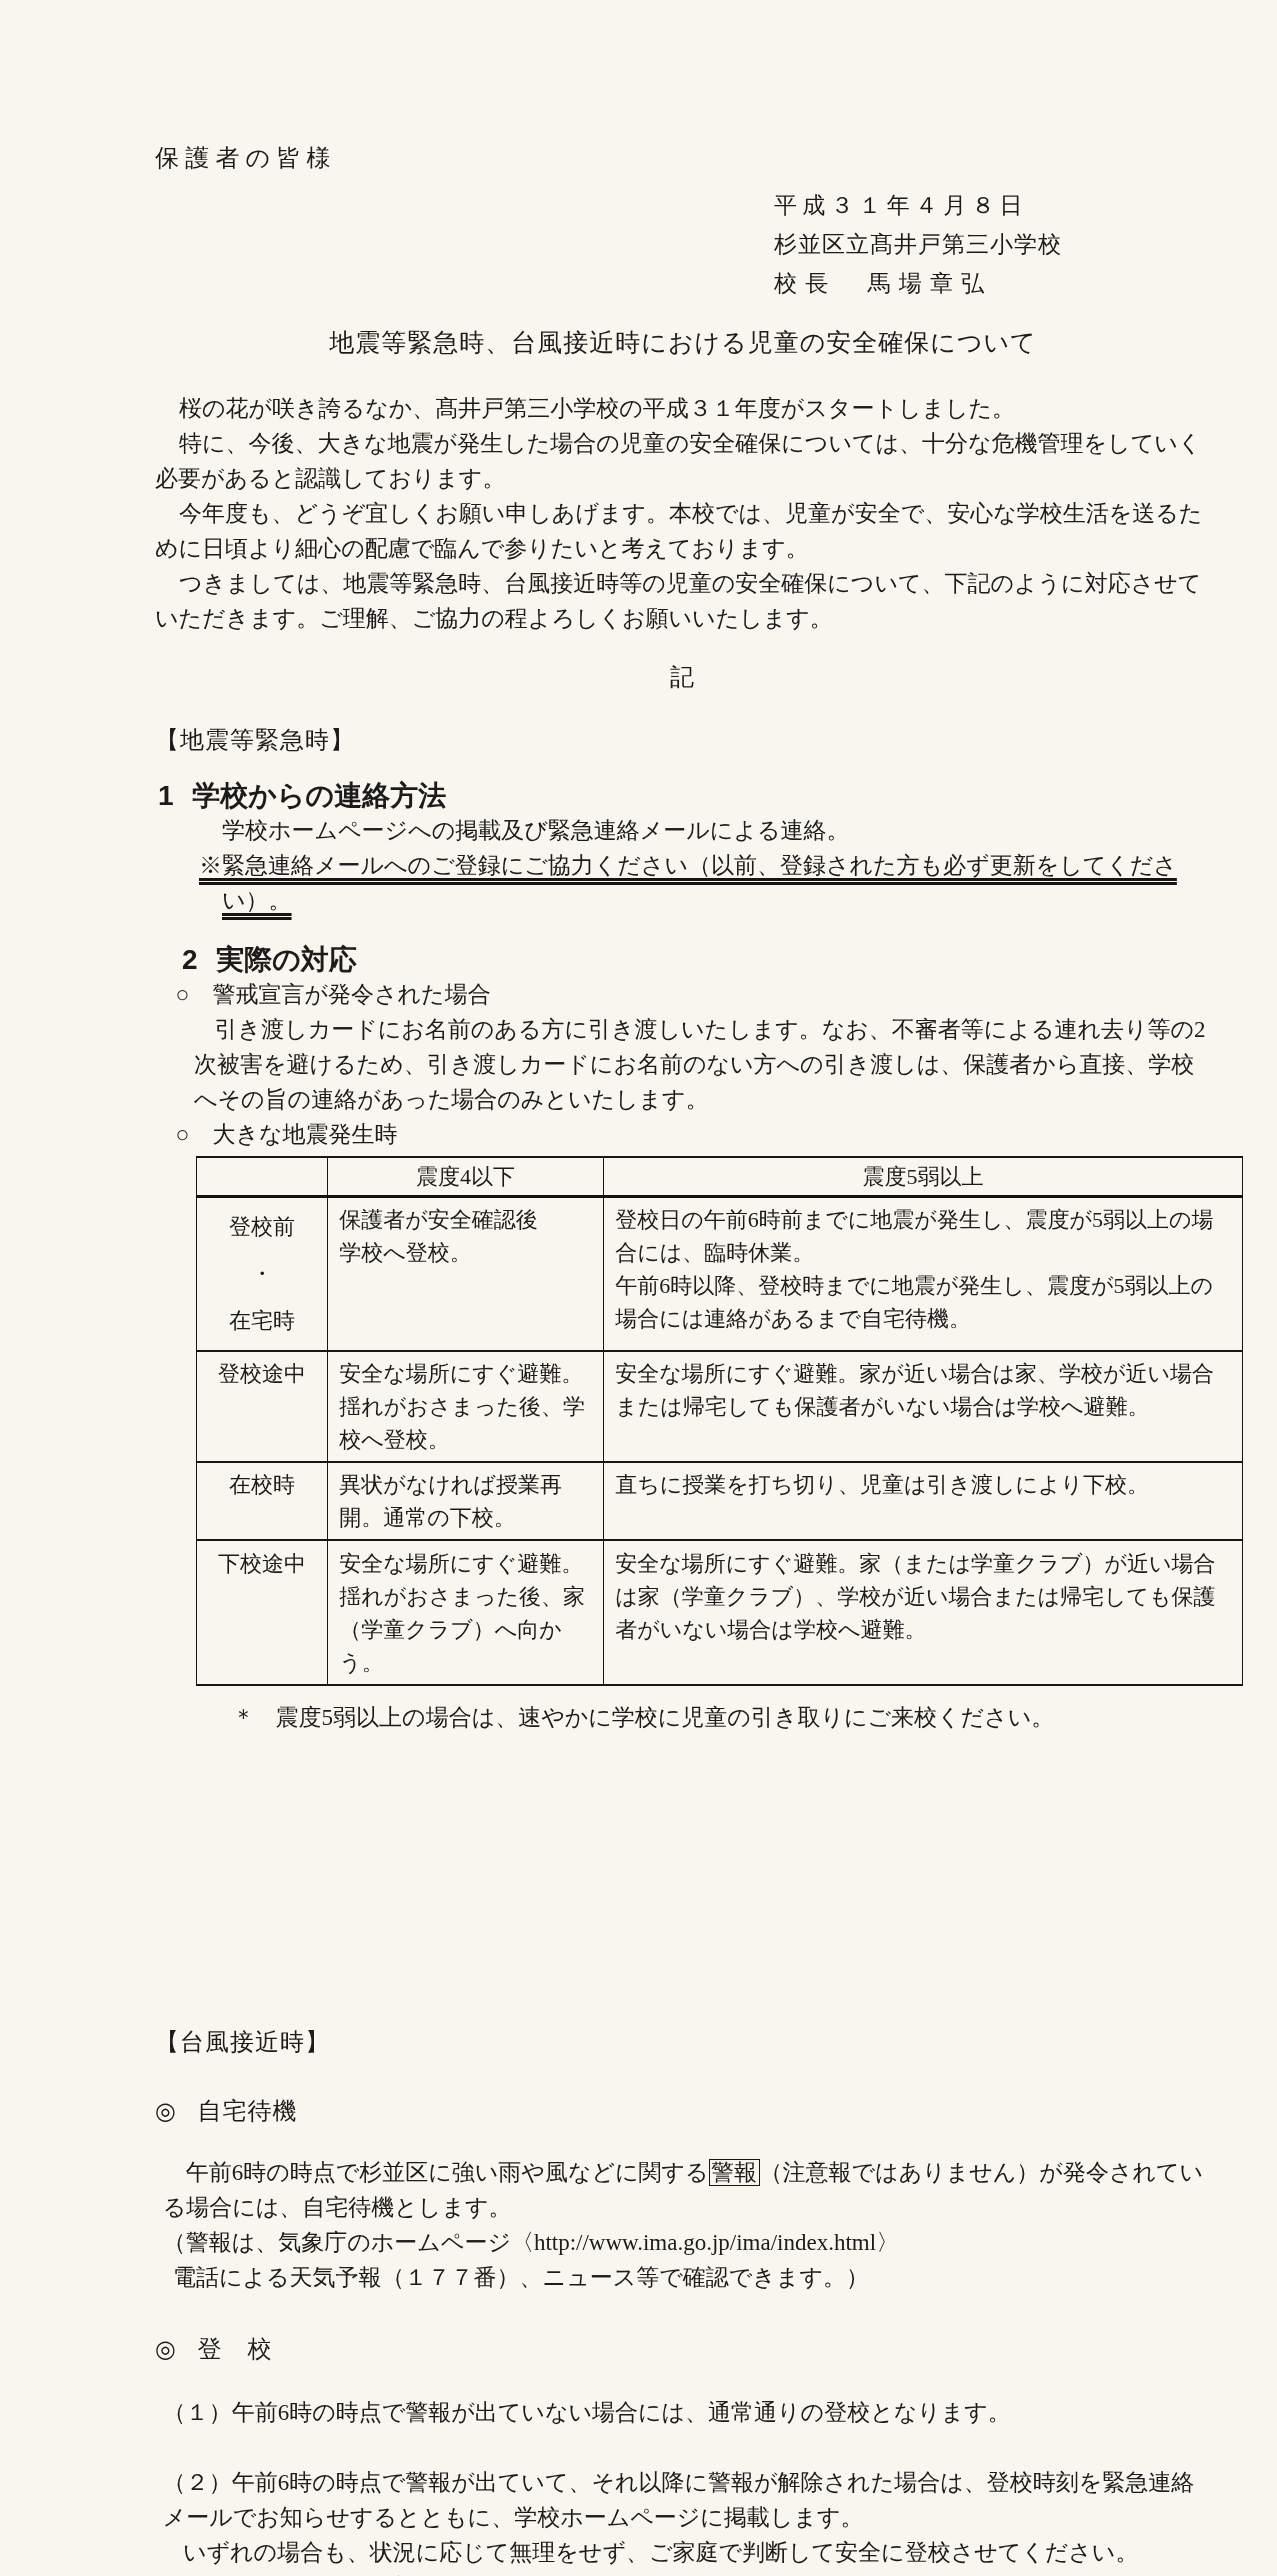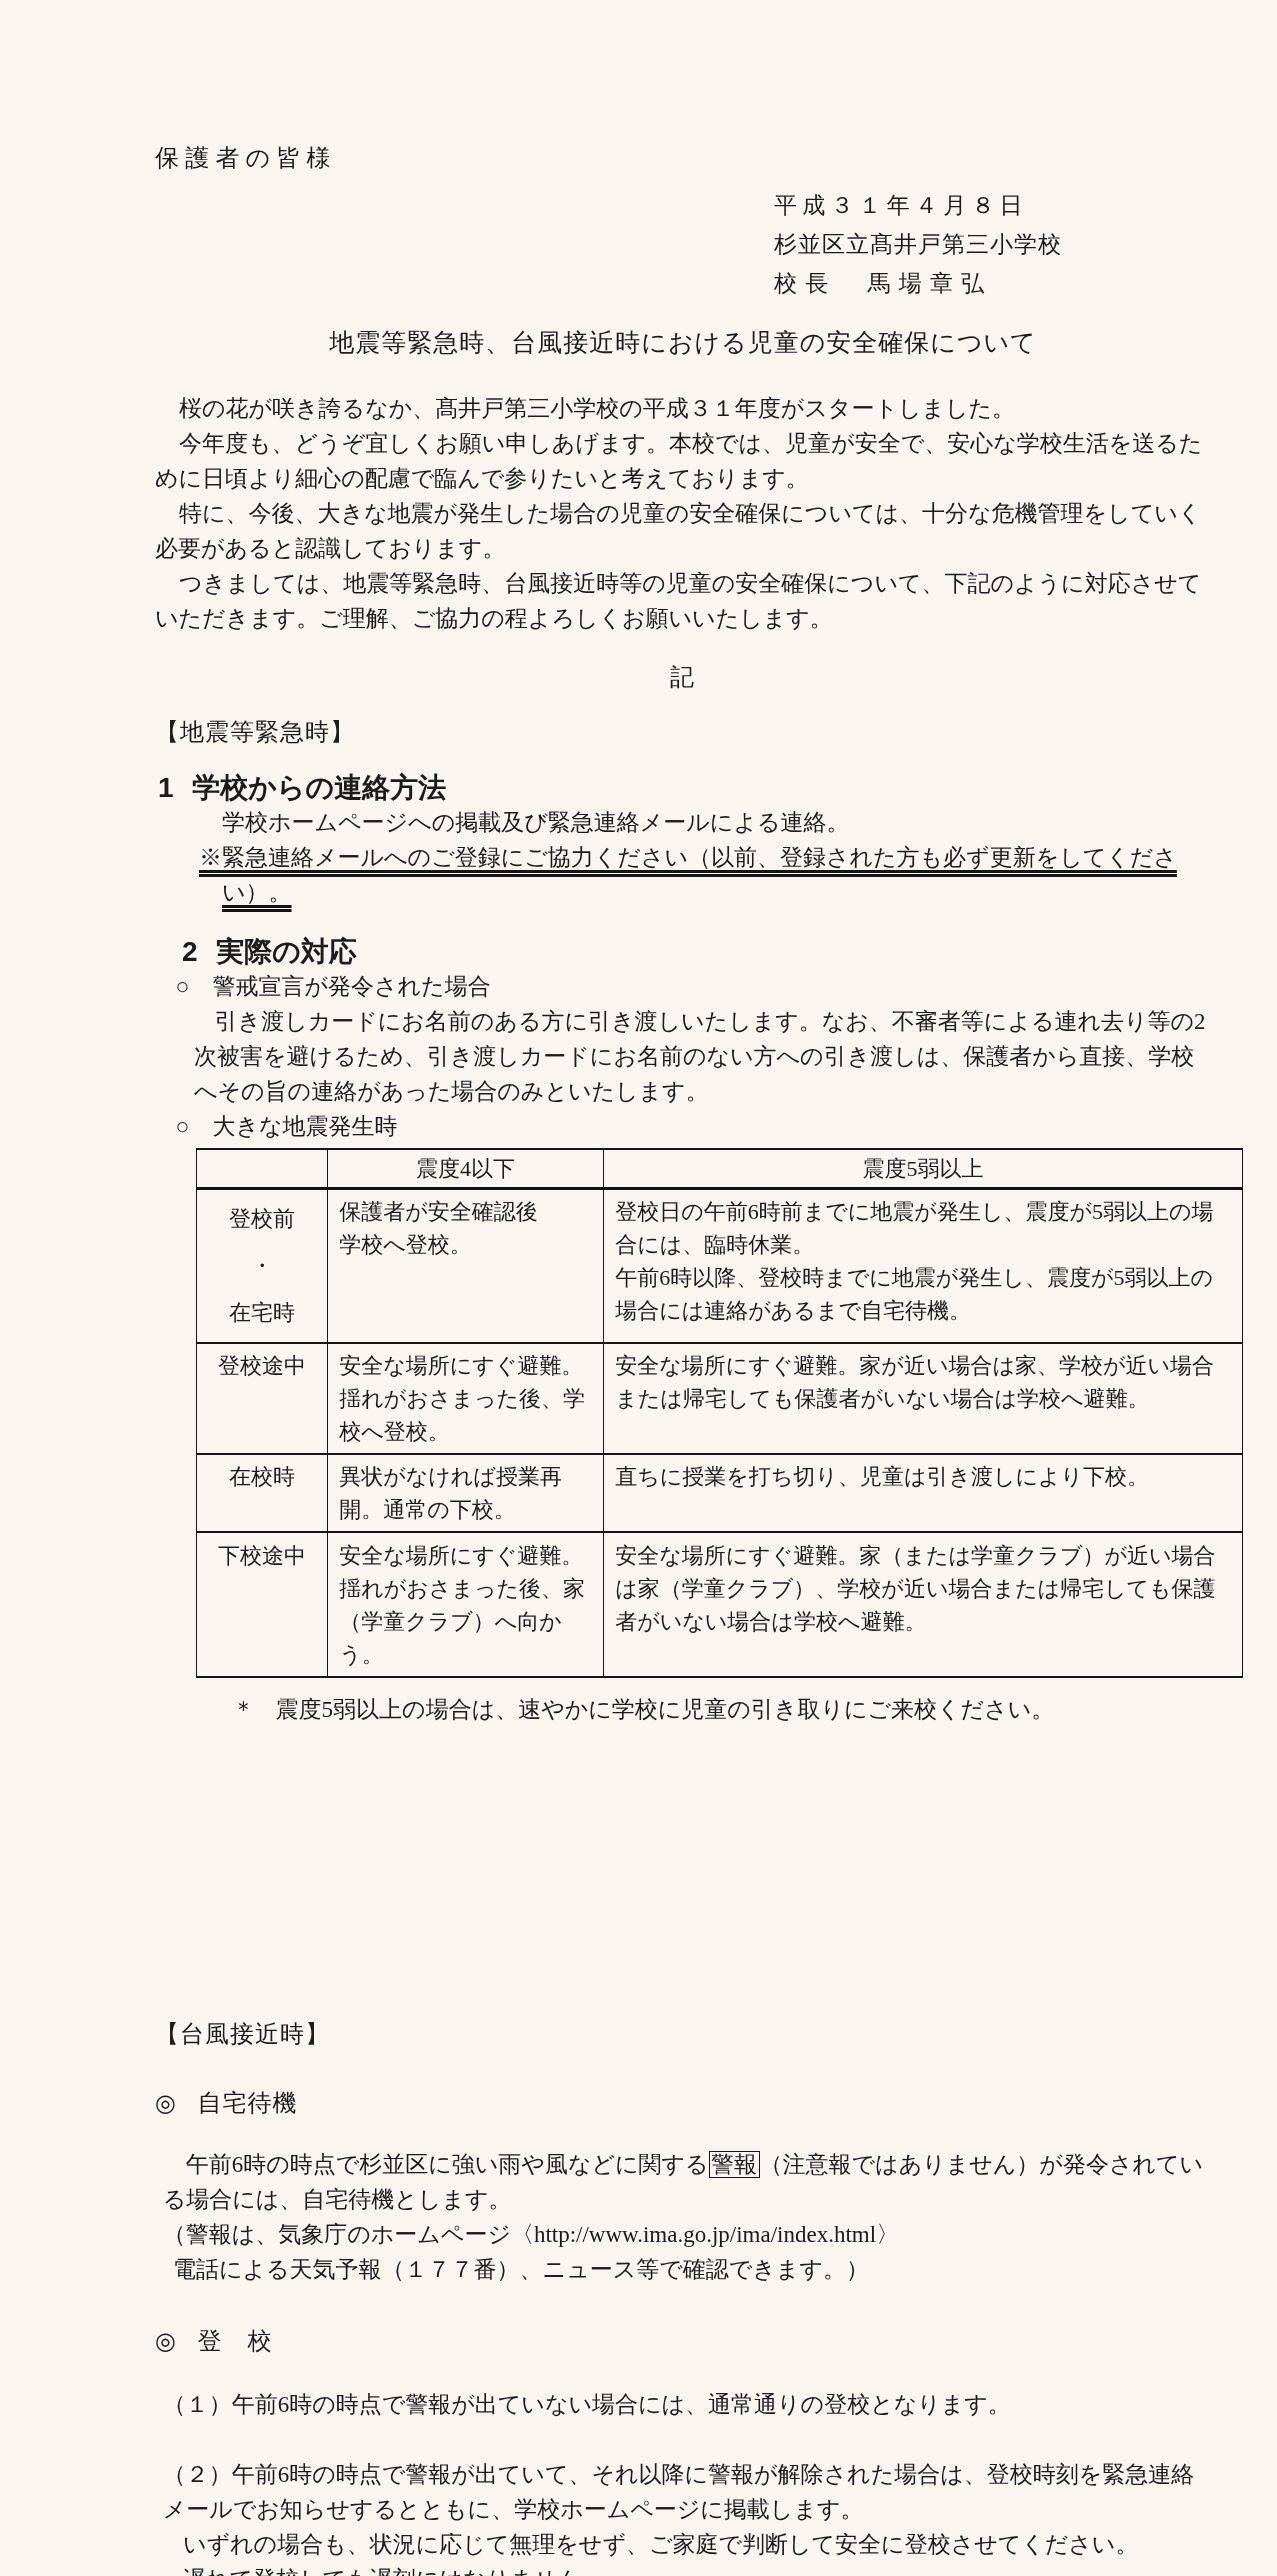--- a/index.html
+++ b/index.html
@@ -15,21 +15,21 @@
   .salutation{font-size:24px;line-height:31px;letter-spacing:6.2px;}
   .sender{margin-top:12.4px;width:fit-content;margin-left:auto;margin-right:149px;line-height:39px;}
   .sender .date{letter-spacing:5.2px;}
   .sender .school{letter-spacing:1px;}
   .sender .principal{letter-spacing:8.2px;}
   .title{margin-top:24px;font-size:25px;line-height:31px;text-align:center;letter-spacing:1px;}
   .intro{margin-top:33px;}
   .para-indent{text-indent:24px;}
   .ki{margin-top:24px;font-size:24px;text-align:center;letter-spacing:2.1px;}
   .sec-heading{font-size:24px;line-height:35px;letter-spacing:1px;}
-  .h-jishin{margin-top:19px;}
+  .h-jishin{margin-top:27px;}
   .h-taifu{margin-top:289px;}
   .num-item{margin-top:20.6px;font-size:28px;font-weight:bold;}
   .num-item .num{margin-right:18.5px;margin-left:3.1px;}
   .num-item.second{margin-top:24px;margin-left:24px;}
   .item-body{padding-left:67px;}
   .note{padding-left:67px;text-indent:-23px;}
   .u{text-decoration-thickness:2.1px;text-underline-offset:5.2px;text-decoration-color:#151515;}
   .u2{text-decoration:underline double;text-decoration-thickness:2.6px;text-underline-offset:4.6px;text-decoration-color:#151515;}
   .circ-item{padding-left:20.6px;font-size:23px;}
   .circ-item .marker{margin-right:23px;}
@@ -72,22 +72,22 @@
   <div class="sender">
     <div class="date">平成３１年４月８日</div>
     <div class="school">杉並区立髙井戸第三小学校</div>
     <div class="principal">校長　馬場章弘</div>
   </div>
 
   <div class="title">地震等緊急時、台風接近時における児童の安全確保について</div>
 
   <div class="intro">
     <p class="para-indent">桜の花が咲き誇るなか、髙井戸第三小学校の平成３１年度がスタートしました。</p>
+    <p class="para-indent">特に、今後、大きな地震が発生した場合の児童の安全確保については、十分な危機管理をしていく必要があると認識しております。</p>
     <p class="para-indent">今年度も、どうぞ宜しくお願い申しあげます。本校では、児童が安全で、安心な学校生活を送るために日頃より細心の配慮で臨んで参りたいと考えております。</p>
-    <p class="para-indent">特に、今後、大きな地震が発生した場合の児童の安全確保については、十分な危機管理をしていく必要があると認識しております。</p>
     <p class="para-indent">つきましては、地震等緊急時、台風接近時等の児童の安全確保について、下記のように対応させていただきます。ご理解、ご協力の程よろしくお願いいたします。</p>
   </div>
 
   <div class="ki">記</div>
 
   <div class="sec-heading h-jishin gothic">【地震等緊急時】</div>
 
   <div class="num-item gothic">
     <span class="num">1</span><span>学校からの連絡方法</span>
   </div>

